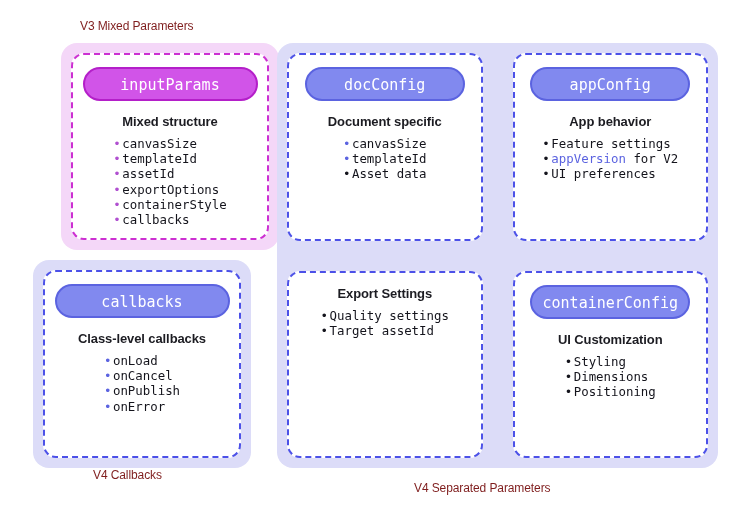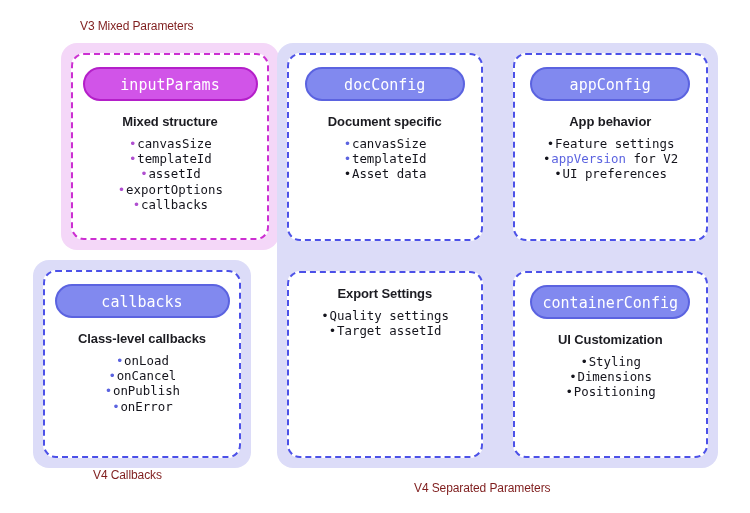--- a/index.html
+++ b/index.html
@@ -111,21 +111,21 @@
     margin-top: 13px;
     letter-spacing: -0.1px;
   }
   ul.bullets {
     list-style: none;
     margin: 7px 0 0 0;
     padding: 0;
     display: table;
     margin-left: auto;
     margin-right: auto;
-    text-align: center;
+    text-align: left;
   }
   ul.bullets li {
     font-family: "DejaVu Sans Mono", "Liberation Mono", monospace;
     font-size: 12.4px;
     line-height: 15.2px;
     color: #14141c;
     white-space: nowrap;
   }
   ul.bullets li .dot {
     display: inline-block;
@@ -149,20 +149,21 @@
 
 <div class="panel" id="panel-v3">
   <div class="card pink">
     <div class="pill magenta">inputParams</div>
     <div class="card-title">Mixed structure</div>
     <ul class="bullets">
         <li class="c-purple"><span class="dot">•</span><span>canvasSize</span></li>
         <li class="c-purple"><span class="dot">•</span><span>templateId</span></li>
         <li class="c-purple"><span class="dot">•</span><span>assetId</span></li>
         <li class="c-purple"><span class="dot">•</span><span>exportOptions</span></li>
+        <li class="c-purple"><span class="dot">•</span><span>containerStyle</span></li>
         <li class="c-purple"><span class="dot">•</span><span>callbacks</span></li>
       </ul>
   </div>
 </div>
 
 <div class="panel" id="panel-v4cb">
   <div class="card blue">
     <div class="pill indigo">callbacks</div>
     <div class="card-title">Class-level callbacks</div>
     <ul class="bullets">

